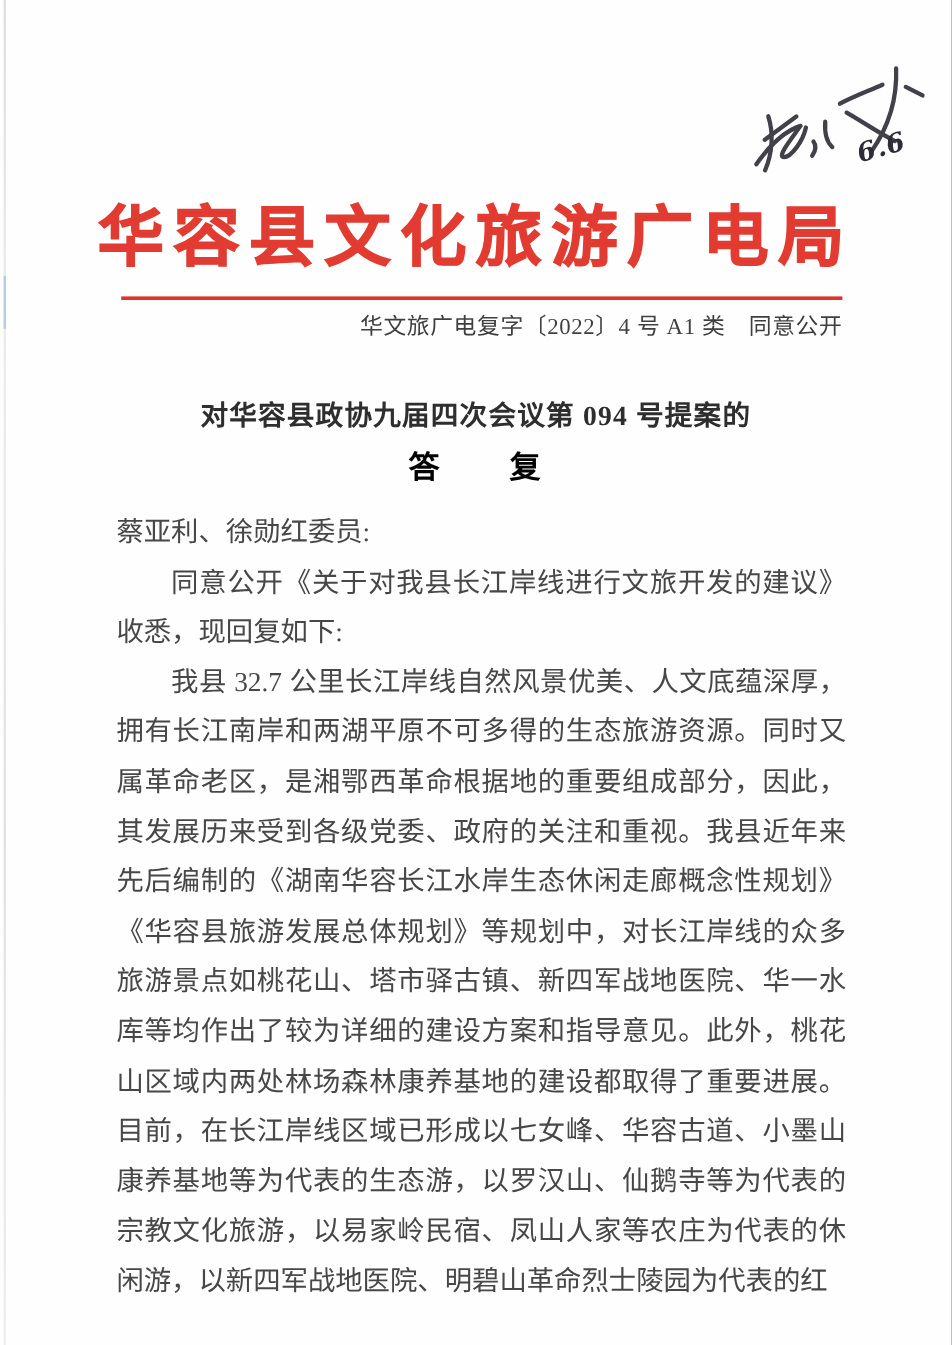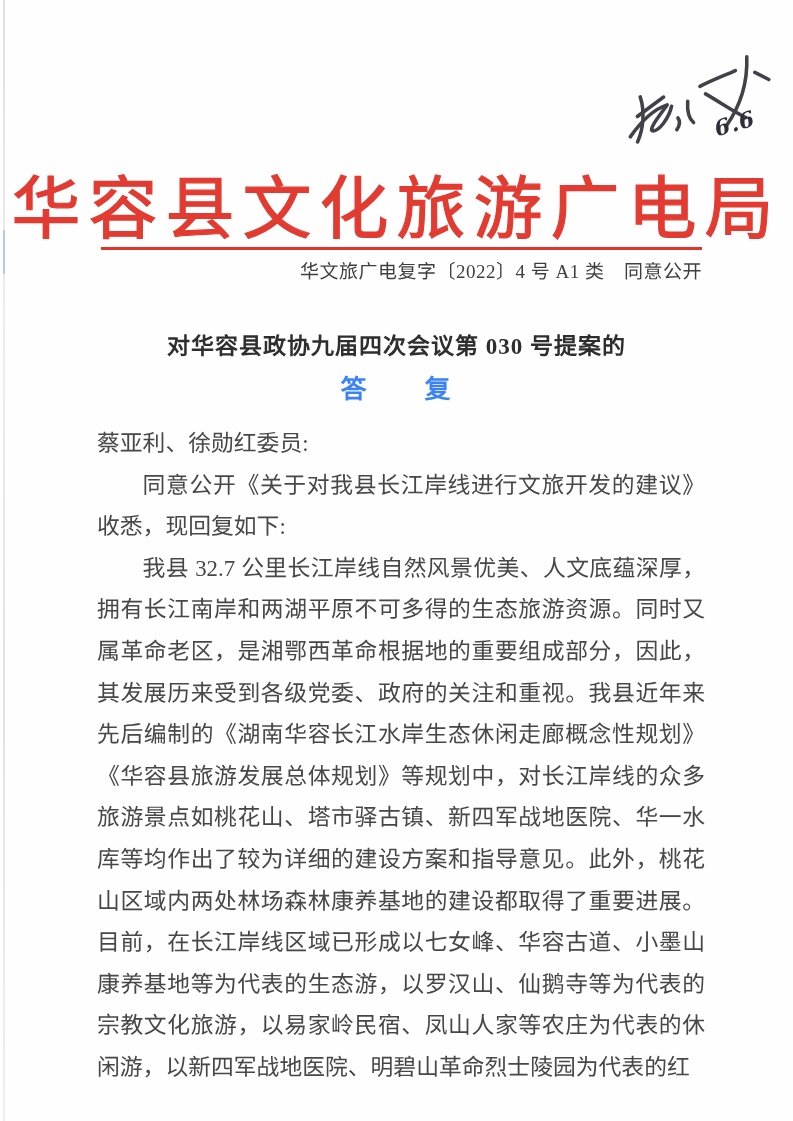--- a/index.html
+++ b/index.html
@@ -30,21 +30,21 @@
   .sig-date{
     position:absolute;left:714px;top:110px;
     font-size:22px;font-style:italic;font-weight:bold;
     color:#2e2d37;transform:rotate(-16deg);
     font-family:"DejaVu Serif",serif;letter-spacing:1px;
   }
   
   .letterhead{
     position:absolute;top:153px;left:0;right:0;
     text-align:center;
-    font-size:69px;font-weight:400;
+    font-size:55px;font-weight:700;
     color:#e23b31;
     letter-spacing:8px;
     -webkit-text-stroke:1.2px #e23b31;
     white-space:nowrap;
   }
   .red-line{
     position:absolute;top:247px;left:101px;width:601px;height:3px;
     background:#e0352c;
   }
   .docref{
@@ -54,21 +54,21 @@
   }
   .title-line1{
     position:absolute;top:327px;left:0;right:0;
     text-align:center;
     font-size:23px;font-weight:bold;color:#2e2e2e;
     letter-spacing:1px;white-space:nowrap;
   }
   .title-line2{
     position:absolute;top:368px;left:0;right:0;
     text-align:center;
-    font-size:26px;font-weight:bold;color:#3b82f6;
+    font-size:26px;font-weight:bold;color:#000000;
     letter-spacing:2px;white-space:nowrap;
   }
   .body-text{
     position:absolute;top:423px;left:97px;width:608px;
     font-size:22.8px;line-height:41.6px;
     color:#474747;
     text-align:justify;
     letter-spacing:0;
   }
   .salutation{margin:0;text-indent:0;}
@@ -96,21 +96,21 @@
     </svg>
   </div>
   <div class="sig-date">6.6</div>
 
   <div class="letterhead">华容县文化旅游广电局</div>
 
   <div class="red-line"></div>
 
   <div class="docref">华文旅广电复字〔2022〕4 号 A1 类　同意公开</div>
 
-  <div class="title-line1">对华容县政协九届四次会议第 030 号提案的</div>
+  <div class="title-line1">对华容县政协九届四次会议第 094 号提案的</div>
   <div class="title-line2">答　　复</div>
 
   <div class="body-text">
     <p class="salutation">蔡亚利、徐勋红委员:</p>
     <p class="para">同意公开《关于对我县长江岸线进行文旅开发的建议》收悉，现回复如下:</p>
     <p class="para">我县 32.7 公里长江岸线自然风景优美、人文底蕴深厚，拥有长江南岸和两湖平原不可多得的生态旅游资源。同时又属革命老区，是湘鄂西革命根据地的重要组成部分，因此，其发展历来受到各级党委、政府的关注和重视。我县近年来先后编制的《湖南华容长江水岸生态休闲走廊概念性规划》《华容县旅游发展总体规划》等规划中，对长江岸线的众多旅游景点如桃花山、塔市驿古镇、新四军战地医院、华一水库等均作出了较为详细的建设方案和指导意见。此外，桃花山区域内两处林场森林康养基地的建设都取得了重要进展。目前，在长江岸线区域已形成以七女峰、华容古道、小墨山康养基地等为代表的生态游，以罗汉山、仙鹅寺等为代表的宗教文化旅游，以易家岭民宿、凤山人家等农庄为代表的休闲游，以新四军战地医院、明碧山革命烈士陵园为代表的红</p>
   </div>
 
 </div>
 

